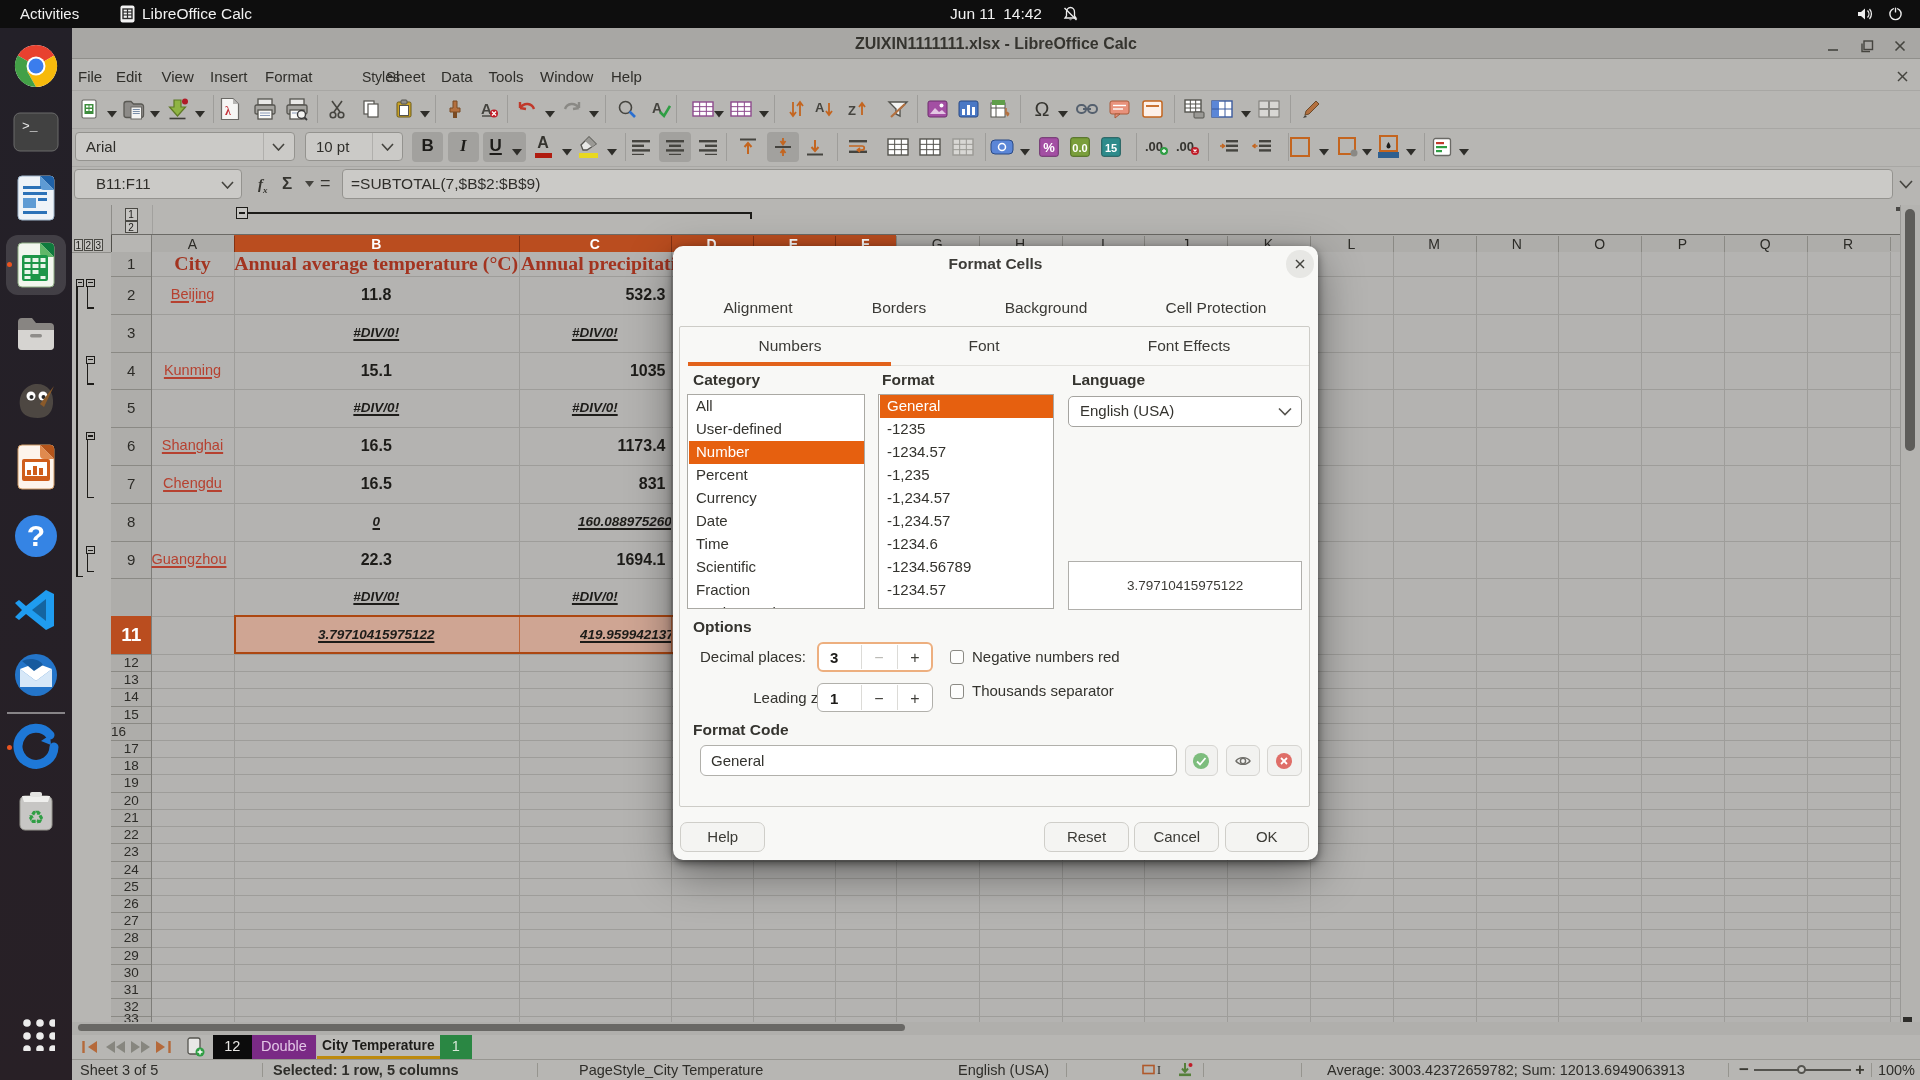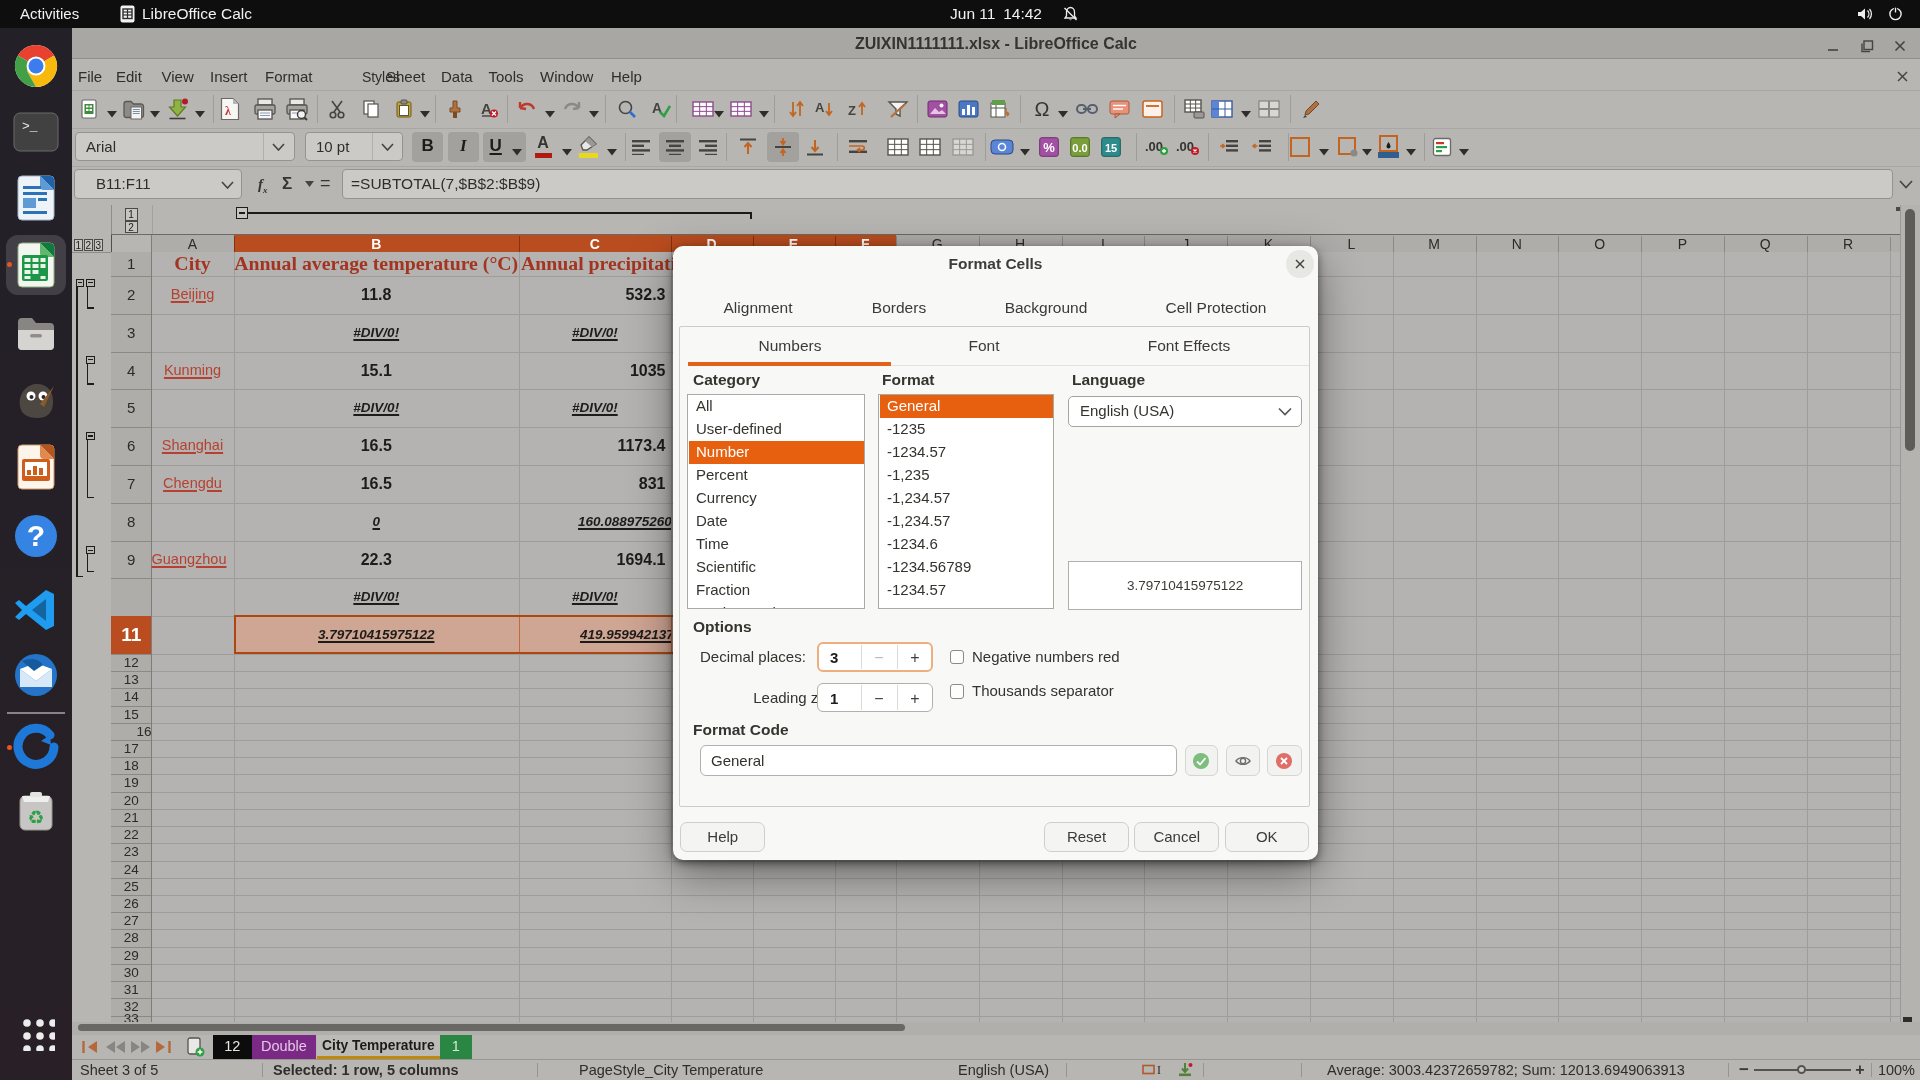--- a/index.html
+++ b/index.html
@@ -663,21 +663,21 @@
 <div class="a " style="left:111px;top:616.11px;width:40.5px;height:37.789999999999964px;font-size:19px;color:#fff;font-weight:700;text-align:center;line-height:37.789999999999964px;white-space:nowrap;">11</div>
 <div class="a " style="left:111px;top:653.9px;width:40.19999999999999px;height:1px;background:#8a8984;"></div>
 <div class="a " style="left:111px;top:653.9px;width:40.5px;height:17.220000000000027px;font-size:13.5px;color:#2c2b27;font-weight:400;text-align:center;line-height:17.220000000000027px;white-space:nowrap;">12</div>
 <div class="a " style="left:111px;top:671.12px;width:40.19999999999999px;height:1px;background:#8a8984;"></div>
 <div class="a " style="left:111px;top:671.12px;width:40.5px;height:17.220000000000027px;font-size:13.5px;color:#2c2b27;font-weight:400;text-align:center;line-height:17.220000000000027px;white-space:nowrap;">13</div>
 <div class="a " style="left:111px;top:688.34px;width:40.19999999999999px;height:1px;background:#8a8984;"></div>
 <div class="a " style="left:111px;top:688.34px;width:40.5px;height:17.220000000000027px;font-size:13.5px;color:#2c2b27;font-weight:400;text-align:center;line-height:17.220000000000027px;white-space:nowrap;">14</div>
 <div class="a " style="left:111px;top:705.5600000000001px;width:40.19999999999999px;height:1px;background:#8a8984;"></div>
 <div class="a " style="left:111px;top:705.5600000000001px;width:40.5px;height:17.220000000000027px;font-size:13.5px;color:#2c2b27;font-weight:400;text-align:center;line-height:17.220000000000027px;white-space:nowrap;">15</div>
 <div class="a " style="left:111px;top:722.7800000000001px;width:40.19999999999999px;height:1px;background:#8a8984;"></div>
-<div class="a " style="left:111px;top:722.7800000000001px;width:40.5px;height:17.220000000000027px;font-size:13.5px;color:#2c2b27;font-weight:400;text-align:right;line-height:17.220000000000027px;white-space:nowrap;">16</div>
+<div class="a " style="left:111px;top:722.7800000000001px;width:40.5px;height:17.220000000000027px;font-size:13.5px;color:#2c2b27;font-weight:400;text-align:left;line-height:17.220000000000027px;white-space:nowrap;">16</div>
 <div class="a " style="left:111px;top:740.0000000000001px;width:40.19999999999999px;height:1px;background:#8a8984;"></div>
 <div class="a " style="left:111px;top:740.0000000000001px;width:40.5px;height:17.220000000000027px;font-size:13.5px;color:#2c2b27;font-weight:400;text-align:center;line-height:17.220000000000027px;white-space:nowrap;">17</div>
 <div class="a " style="left:111px;top:757.2200000000001px;width:40.19999999999999px;height:1px;background:#8a8984;"></div>
 <div class="a " style="left:111px;top:757.2200000000001px;width:40.5px;height:17.220000000000027px;font-size:13.5px;color:#2c2b27;font-weight:400;text-align:center;line-height:17.220000000000027px;white-space:nowrap;">18</div>
 <div class="a " style="left:111px;top:774.4400000000002px;width:40.19999999999999px;height:1px;background:#8a8984;"></div>
 <div class="a " style="left:111px;top:774.4400000000002px;width:40.5px;height:17.220000000000027px;font-size:13.5px;color:#2c2b27;font-weight:400;text-align:center;line-height:17.220000000000027px;white-space:nowrap;">19</div>
 <div class="a " style="left:111px;top:791.6600000000002px;width:40.19999999999999px;height:1px;background:#8a8984;"></div>
 <div class="a " style="left:111px;top:791.6600000000002px;width:40.5px;height:17.220000000000027px;font-size:13.5px;color:#2c2b27;font-weight:400;text-align:center;line-height:17.220000000000027px;white-space:nowrap;">20</div>
 <div class="a " style="left:111px;top:808.8800000000002px;width:40.19999999999999px;height:1px;background:#8a8984;"></div>
 <div class="a " style="left:111px;top:808.8800000000002px;width:40.5px;height:17.220000000000027px;font-size:13.5px;color:#2c2b27;font-weight:400;text-align:center;line-height:17.220000000000027px;white-space:nowrap;">21</div>

